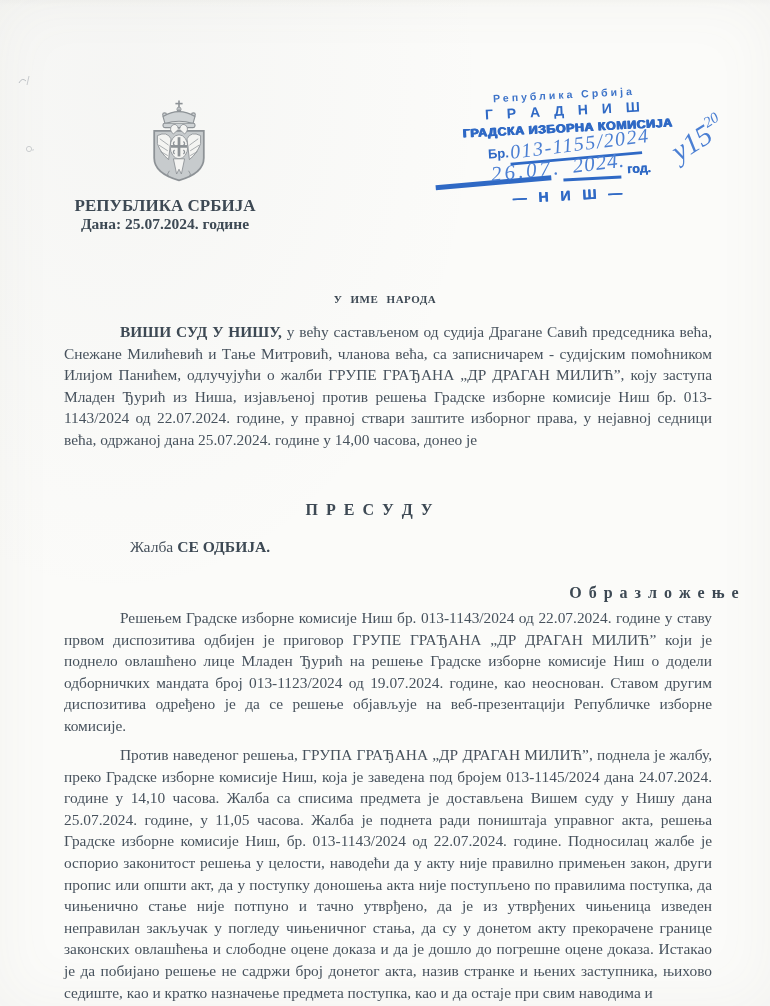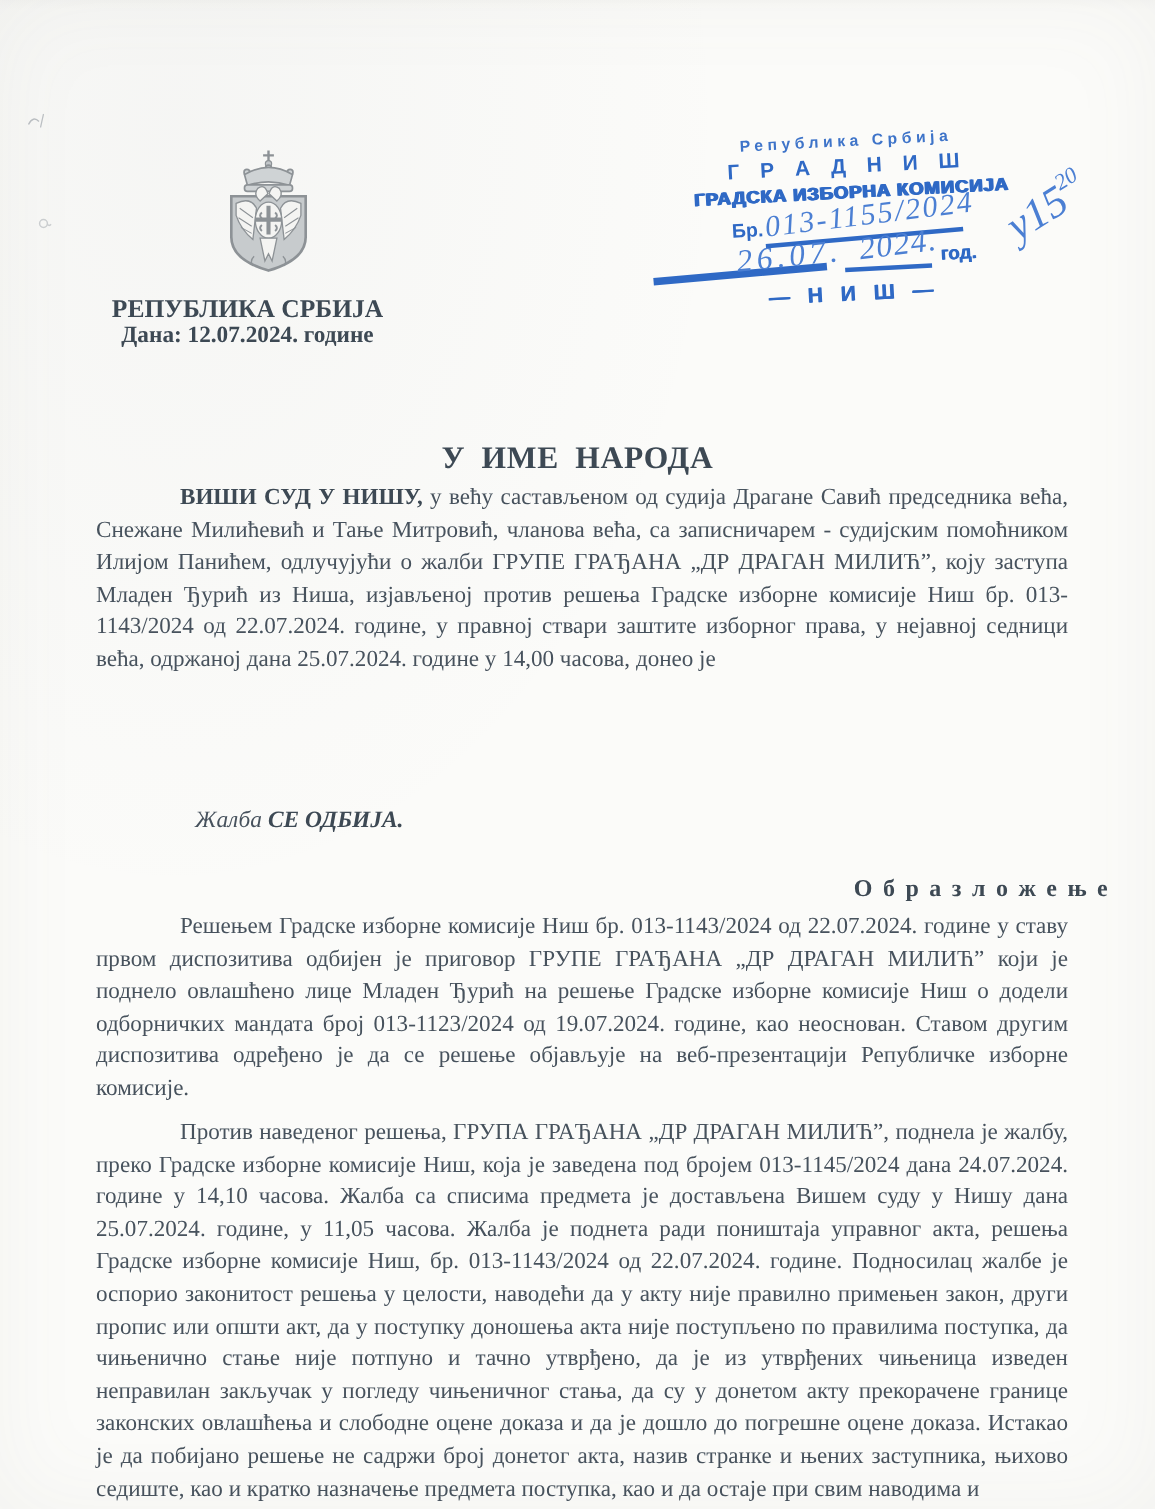--- a/index.html
+++ b/index.html
@@ -65,32 +65,32 @@
                   transform:rotate(-4deg); white-space:nowrap; }
   .stamp .yearline { position:absolute; left:100px; top:16px; width:58px; height:2.5px;
                      background:#2f69c5; }
   .stamp .god { position:absolute; left:164px; top:3px; font-size:12.5px; font-weight:800;
                 text-shadow:0.5px 0 0 currentColor; }
   .stamp .snis { width:210px; text-align:center; font-size:14px; font-weight:800;
                  letter-spacing:4px; margin-top:1px; white-space:nowrap;
                  text-shadow:0.5px 0 0 currentColor; }
   
   .title { position:absolute; left:0; top:293px; width:770px; text-align:center;
-           font-weight:bold; font-size:21px; color:#3d4954;
+           font-weight:bold; font-size:11px; color:#3d4954;
            letter-spacing:0.5px; word-spacing:5px; }
   .para { position:absolute; left:64px; width:648px; text-align:justify;
           font-size:15.4px; line-height:21.6px; }
   .p1 { top:321px; text-indent:56px; }
   .p2 { top:607px; text-indent:56px; }
   .p3 { top:744px; text-indent:56px; }
   .b { font-weight:bold; color:#3d4954; }
   .presuda { position:absolute; left:0; top:501px; width:740px; text-align:center;
              font-weight:bold; font-size:16px; color:#3d4954; letter-spacing:2px; }
   .verdict { position:absolute; left:64px; top:538px; width:648px;
-             font-size:15.6px; text-indent:66px;font-style:italic; }
+             font-size:15.6px; text-indent:66px; }
   .obraz { position:absolute; left:0; top:584px; width:740px; text-align:right;
            font-weight:bold; font-size:16px; color:#3d4954; letter-spacing:1.5px; }
 </style>
 </head>
 <body>
 
 <div class="page">
 
   <svg class="pmark1" width="16" height="14" viewBox="0 0 16 14">
     <path d="M2 9 Q5 3 9 7" stroke="#8b929a" stroke-width="1" fill="none"></path>
@@ -128,21 +128,21 @@
     </g>
     <g stroke="#8d9296" fill="none">
       <path d="M60 50 V74" stroke-width="3.4"></path>
       <path d="M49.5 61.5 H70.5" stroke-width="3.4"></path>
       <path d="M54.5 55.5 q-3 2.5 0 5 M54.5 66 q-3 2.5 0 5 M65.5 55.5 q3 2.5 0 5 M65.5 66 q3 2.5 0 5" stroke-width="1.6"></path>
     </g>
   </svg>
 
   <div class="hdr">
     <div class="h1">РЕПУБЛИКА СРБИЈА</div>
-    <div class="h4">Дана: 12.07.2024. године</div>
+    <div class="h4">Дана: 25.07.2024. године</div>
   </div>
 
   <div class="stamp">
     <div class="srep">Република Србија</div>
     <div class="scity">Г Р А Д   Н И Ш</div>
     <div class="scomm">ГРАДСКА ИЗБОРНА КОМИСИЈА</div>
     <div class="brrow">
       <span class="brlabel">Бр.</span>
       <span class="num">013-1155/2024</span>
       <span class="numline"></span>
@@ -155,20 +155,21 @@
       <span class="yearline"></span>
       <span class="god">год.</span>
     </div>
     <div class="snis">— Н И Ш —</div>
   </div>
 
   <div class="title">У ИМЕ НАРОДА</div>
 
   <div class="para p1"><span class="b">ВИШИ СУД У НИШУ,</span><span> у већу састављеном од судија Драгане Савић председника већа, Снежане Милићевић и Тање Митровић, чланова већа, са записничарем - судијским помоћником Илијом Панићем, одлучујући о жалби ГРУПЕ ГРАЂАНА „ДР ДРАГАН МИЛИЋ”, коју заступа Младен Ђурић из Ниша, изјављеној против решења Градске изборне комисије Ниш бр. 013-1143/2024 од 22.07.2024. године, у правној ствари заштите изборног права, у нејавној седници већа, одржаној дана 25.07.2024. године у 14,00 часова, донео је</span></div>
 
+  <div class="presuda">П Р Е С У Д У</div>
 
   <div class="verdict"><span>Жалба </span><span class="b">СЕ ОДБИЈА.</span></div>
 
   <div class="obraz">О б р а з л о ж е њ е</div>
 
   <div class="para p2">Решењем Градске изборне комисије Ниш бр. 013-1143/2024 од 22.07.2024. године у ставу првом диспозитива одбијен је приговор ГРУПЕ ГРАЂАНА „ДР ДРАГАН МИЛИЋ” који је поднело овлашћено лице Младен Ђурић на решење Градске изборне комисије Ниш о додели одборничких мандата број 013-1123/2024 од 19.07.2024. године, као неоснован. Ставом другим диспозитива одређено је да се решење објављује на веб-презентацији Републичке изборне комисије.</div>
 
   <div class="para p3">Против наведеног решења, ГРУПА ГРАЂАНА „ДР ДРАГАН МИЛИЋ”, поднела је жалбу, преко Градске изборне комисије Ниш, која је заведена под бројем 013-1145/2024 дана 24.07.2024. године у 14,10 часова. Жалба са списима предмета је достављена Вишем суду у Нишу дана 25.07.2024. године, у 11,05 часова. Жалба је поднета ради поништаја управног акта, решења Градске изборне комисије Ниш, бр. 013-1143/2024 од 22.07.2024. године. Подносилац жалбе је оспорио законитост решења у целости, наводећи да у акту није правилно примењен закон, други пропис или општи акт, да у поступку доношења акта није поступљено по правилима поступка, да чињенично стање није потпуно и тачно утврђено, да је из утврђених чињеница изведен неправилан закључак у погледу чињеничног стања, да су у донетом акту прекорачене границе законских овлашћења и слободне оцене доказа и да је дошло до погрешне оцене доказа. Истакао је да побијано решење не садржи број донетог акта, назив странке и њених заступника, њихово седиште, као и кратко назначење предмета поступка, као и да остаје при свим наводима и</div>
 
 </div>

